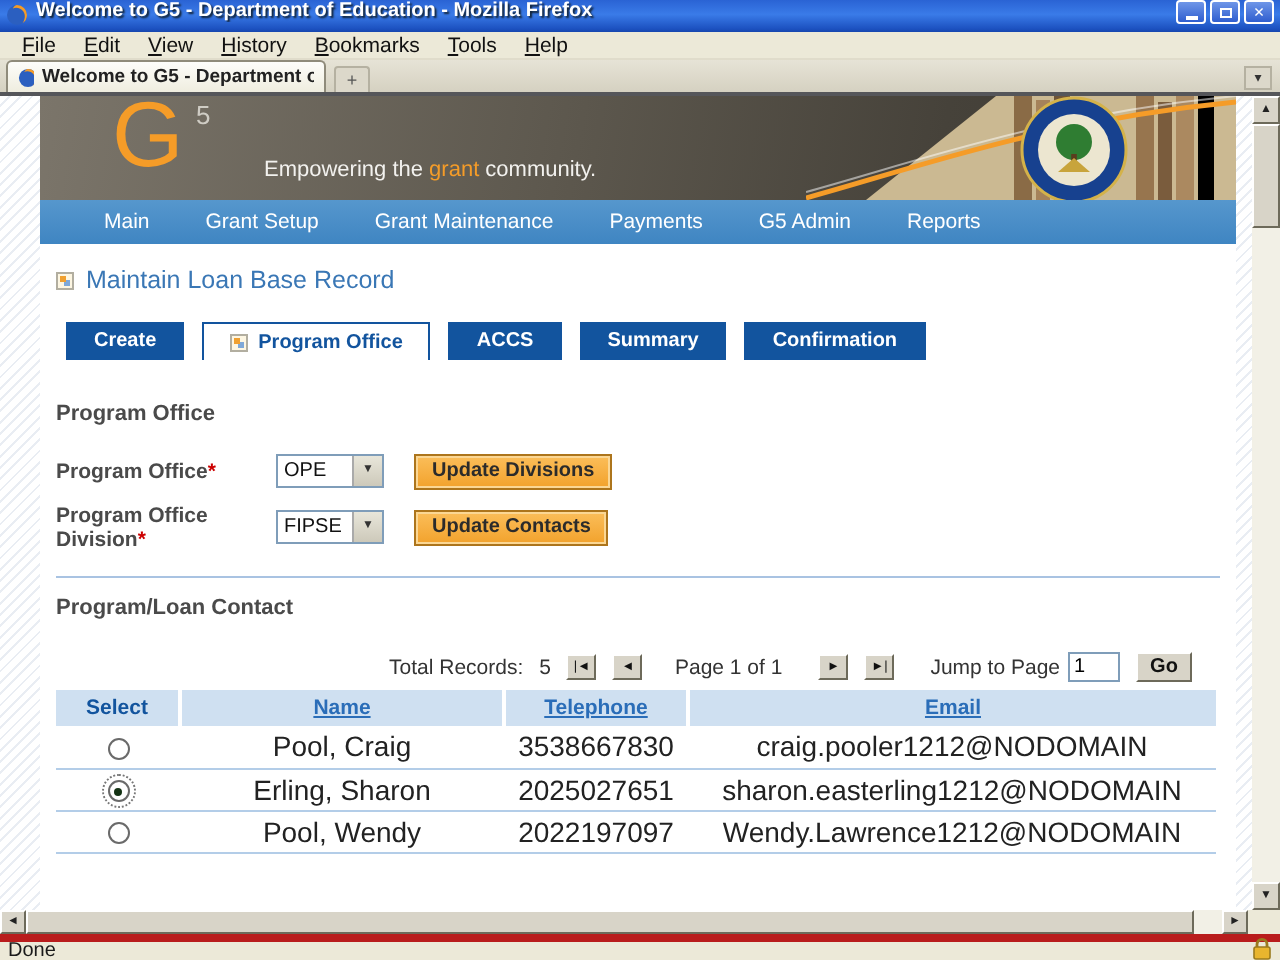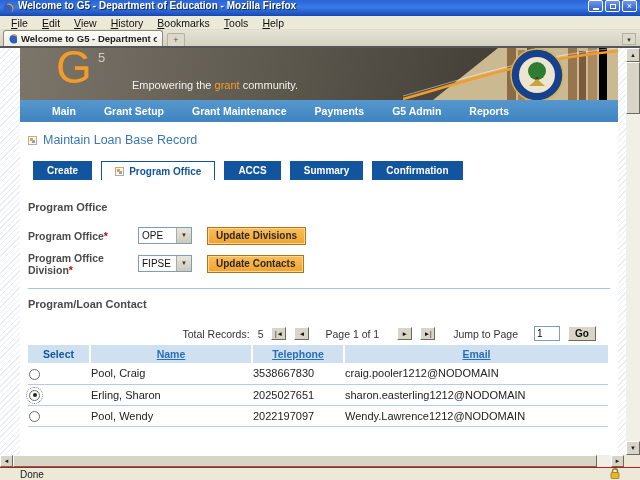--- a/index.html
+++ b/index.html
@@ -51,21 +51,21 @@
   .logo-g{position:absolute;left:36px;top:-8px;font-size:46px;font-weight:200;color:#f59c28;
     font-family:"Liberation Sans",sans-serif;}
   .logo-5{position:absolute;left:78px;top:2px;font-size:13px;color:#cfccc4;}
   .tagline{position:absolute;left:112px;top:31px;font-size:11px;color:#f2f1ee;}
   .tagline .accent{color:#f59c28;}
   .banner svg{position:absolute;right:0;top:0;}
 
   
   .navbar{width:598px;height:22px;background:linear-gradient(180deg,#5697cd,#3f85c2);
     display:flex;align-items:center;}
-  .nav-item{color:#fff;font-size:10.5px;font-weight:bold;padding:0 14px;white-space:nowrap;}
+  .nav-item{color:#fff;font-size:10.5px;font-weight:normal;padding:0 14px;white-space:nowrap;}
   .nav-item:first-child{margin-left:18px;}
 
   
   .main{padding:0 8px;background:#fff;}
   .pgheading{margin-top:11px;display:flex;align-items:center;gap:6px;
     color:#3a77b5;font-size:12.5px;}
   .ph-icon{display:inline-block;width:9px;height:9px;background:#fdf6e2;border:1px solid #b2aea0;position:relative;}
   .ph-icon::after{content:"";position:absolute;left:1px;top:1px;width:3px;height:3px;background:#f0a030;}
   .ph-icon::before{content:"";position:absolute;right:1px;bottom:1px;width:3px;height:3px;background:#7fa8d8;}
 
@@ -88,32 +88,32 @@
     border:1px solid #ad751c;box-shadow:inset 0 0 0 1px #fbd794;
     font-size:10px;font-weight:bold;color:#2b2b2b;padding:2px 8px 3px 8px;}
 
   .hr{margin-top:15px;height:1px;background:#a9c3e2;}
   .pager{margin-top:16px;display:flex;align-items:center;justify-content:flex-end;
     padding-right:14px;font-size:10.5px;color:#333;}
   .pager .lbl{font-weight:normal;}
   .pgbtn{width:15px;height:13px;background:#d8d4c8;border:1px solid;border-color:#fff #6d6a5a #6d6a5a #fff;
     font-size:6.5px;line-height:11px;text-align:center;color:#111;margin-left:8px;}
   .pager .pageinfo{margin:0 10px 0 16px;}
-  .pager .jump{margin:0 16px 0 18px;}
+  .pager .jump{margin:0 4px 0 18px;}
   .jump-input{width:26px;height:15px;border:1px solid #7f9db9;font-size:10px;padding:0 2px;margin:0;}
   .go-btn{margin-left:8px;width:28px;height:15px;background:#d8d4c8;border:1px solid;
     border-color:#fff #6d6a5a #6d6a5a #fff;font-size:10px;text-align:center;line-height:13px;color:#111;font-weight:bold;}
 
   
   .ctable{margin-top:4px;width:580px;border-collapse:collapse;table-layout:fixed;}
   .ctable th{background:#cfe0f1;height:18px;font-size:10.5px;border-right:2px solid #fff;}
   .ctable th:last-child{border-right:none;}
   .hdr-plain{color:#12549e;}
   .hdr-link{color:#2a6db8;text-decoration:underline;font-weight:bold;}
-  .ctable td{height:21px;font-size:11px;color:#222;border-bottom:1px solid #b3cde8;}
+  .ctable td{height:21px;font-size:14px;color:#222;text-align:center;border-bottom:1px solid #b3cde8;}
   .radio{display:inline-block;width:11px;height:11px;border:1px solid #6a6a6a;border-radius:50%;
     background:#fff;position:relative;vertical-align:middle;}
   .radio.sel{outline:1px dotted #777;outline-offset:2px;}
   .radio.sel::after{content:"";position:absolute;left:2.5px;top:2.5px;width:4px;height:4px;
     border-radius:50%;background:#143214;}
 
   
   .vscroll{position:absolute;top:48px;right:0;width:14px;height:407px;background:#f2f0e6;}
   .sbtn{position:absolute;left:0;width:14px;height:14px;background:#d8d4c8;border:1px solid;
     border-color:#fff #6d6a5a #6d6a5a #fff;color:#222;font-size:6px;text-align:center;line-height:12px;}
@@ -121,21 +121,21 @@
     border:1px solid;border-color:#fff #6d6a5a #6d6a5a #fff;}
   .hscroll{position:absolute;top:455px;left:0;width:624px;height:12px;background:#f2f0e6;}
   .hbtn{position:absolute;top:0;width:13px;height:12px;background:#d8d4c8;border:1px solid;
     border-color:#fff #6d6a5a #6d6a5a #fff;color:#222;font-size:6px;text-align:center;line-height:10px;}
   .hthumb{position:absolute;top:0;left:13px;width:584px;height:12px;background:#d8d4c8;
     border:1px solid;border-color:#fff #6d6a5a #6d6a5a #fff;}
   .corner{position:absolute;top:455px;right:0;width:16px;height:12px;background:#ece9d8;}
 
   
   .statusbar{position:absolute;top:467px;left:0;width:640px;height:13px;background:#ece9d8;
-    border-top:1px solid #b91c1c;display:flex;align-items:center;padding:0 20px;font-size:10px;color:#1a1a1a;}
+    border-top:4px solid #b91c1c;display:flex;align-items:center;padding:0 4px;font-size:10px;color:#1a1a1a;}
   .statusbar .grow{flex:1;}
 </style>
 </head>
 <body>
 
 <div class="window">
 
   <div class="titlebar">
     <span class="ffdot">
       <svg width="11" height="11" viewBox="0 0 11 11">

